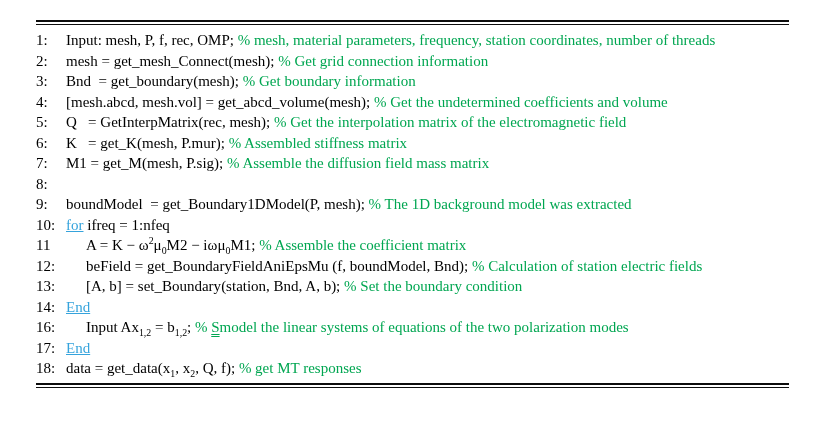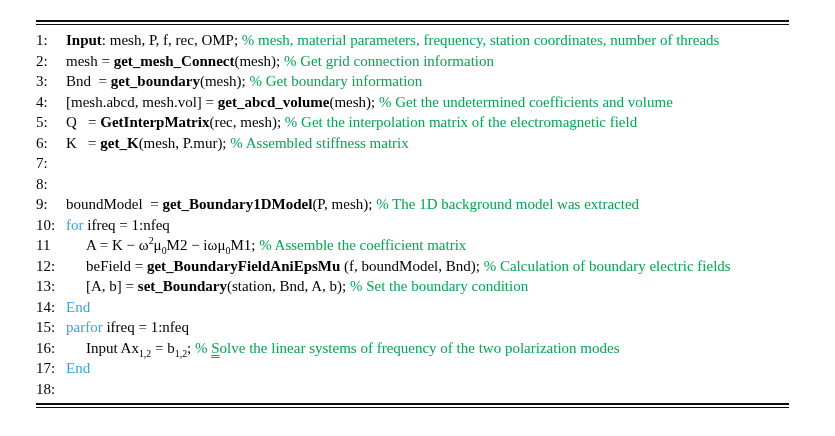--- a/index.html
+++ b/index.html
@@ -31,23 +31,23 @@
   .line {
     display: flex;
     white-space: pre;
   }
   .num {
     flex: 0 0 30px;
   }
   .code.indent1 {
     padding-left: 20px;
   }
-  .b { font-weight: bold; }
+  .b { font-weight: normal; }
   .comment { color: var(--comment, #00a651); }
-  .keyword { color: var(--keyword, #35a3dc); }
+  .keyword { color: var(--keyword, #35a3dc); text-decoration: underline; }
   .u {
     text-decoration-line: underline;
     text-decoration-style: double;
     text-decoration-thickness: 1px;
     text-underline-offset: 2px;
   }
   sub, sup {
     font-size: 0.66em;
     line-height: 0;
   }
@@ -57,27 +57,26 @@
 
 <div class="figure">
   <div class="rule"></div>
   <div class="lines">
       <div class="line"><span class="num">1:</span><span class="code indent0"><span class="b">Input</span><span>: mesh, P, f, rec, OMP; </span><span class="comment">% mesh, material parameters, frequency, station coordinates, number of threads</span></span></div>
       <div class="line"><span class="num">2:</span><span class="code indent0"><span>mesh = </span><span class="b">get_mesh_Connect</span><span>(mesh); </span><span class="comment">% Get grid connection information</span></span></div>
       <div class="line"><span class="num">3:</span><span class="code indent0"><span>Bnd  = </span><span class="b">get_boundary</span><span>(mesh); </span><span class="comment">% Get boundary information</span></span></div>
       <div class="line"><span class="num">4:</span><span class="code indent0"><span>[mesh.abcd, mesh.vol] = </span><span class="b">get_abcd_volume</span><span>(mesh); </span><span class="comment">% Get the undetermined coefficients and volume</span></span></div>
       <div class="line"><span class="num">5:</span><span class="code indent0"><span>Q   = </span><span class="b">GetInterpMatrix</span><span>(rec, mesh); </span><span class="comment">% Get the interpolation matrix of the electromagnetic field</span></span></div>
       <div class="line"><span class="num">6:</span><span class="code indent0"><span>K   = </span><span class="b">get_K</span><span>(mesh, P.mur); </span><span class="comment">% Assembled stiffness matrix</span></span></div>
-      <div class="line"><span class="num">7:</span></div>
+      <div class="line"><span class="num">7:</span><span class="code indent0"><span>M1 = </span><span class="b">get_M</span><span>(mesh, P.sig); </span><span class="comment">% Assemble the diffusion field mass matrix</span></span></div>
       <div class="line"><span class="num">8:</span></div>
       <div class="line"><span class="num">9:</span><span class="code indent0"><span>boundModel  = </span><span class="b">get_Boundary1DModel</span><span>(P, mesh); </span><span class="comment">% The 1D background model was extracted</span></span></div>
       <div class="line"><span class="num">10:</span><span class="code indent0"><span class="keyword">for</span><span> ifreq = 1:nfeq</span></span></div>
       <div class="line"><span class="num">11</span><span class="code indent1"><span>A = K − ω</span><sup>2</sup><span>μ</span><sub>0</sub><span>M2 − iωμ</span><sub>0</sub><span>M1; </span><span class="comment">% Assemble the coefficient matrix</span></span></div>
-      <div class="line"><span class="num">12:</span><span class="code indent1"><span>beField = </span><span class="b">get_BoundaryFieldAniEpsMu</span><span> (f, boundModel, Bnd); </span><span class="comment">% Calculation of boundary electric fields</span></span></div>
+      <div class="line"><span class="num">12:</span><span class="code indent1"><span>beField = </span><span class="b">get_BoundaryFieldAniEpsMu</span><span> (f, boundModel, Bnd); </span><span class="comment">% Calculation of station electric fields</span></span></div>
       <div class="line"><span class="num">13:</span><span class="code indent1"><span>[A, b] = </span><span class="b">set_Boundary</span><span>(station, Bnd, A, b); </span><span class="comment">% Set the boundary condition</span></span></div>
       <div class="line"><span class="num">14:</span><span class="code indent0"><span class="keyword">End</span></span></div>
-      <div class="line"><span class="num">15:</span><span class="code indent0"><span class="keyword">parfor</span><span> ifreq = 1:nfeq</span></span></div>
-      <div class="line"><span class="num">16:</span><span class="code indent1"><span>Input Ax</span><sub>1,2</sub><span> = b</span><sub>1,2</sub><span>; </span><span class="comment">% </span><span class="comment u">S</span><span class="comment">olve the linear systems of frequency of the two polarization modes</span></span></div>
+      <div class="line"><span class="num">16:</span><span class="code indent1"><span>Input Ax</span><sub>1,2</sub><span> = b</span><sub>1,2</sub><span>; </span><span class="comment">% </span><span class="comment u">S</span><span class="comment">model the linear systems of equations of the two polarization modes</span></span></div>
       <div class="line"><span class="num">17:</span><span class="code indent0"><span class="keyword">End</span></span></div>
-      <div class="line"><span class="num">18:</span></div>
+      <div class="line"><span class="num">18:</span><span class="code indent0"><span>data = get_data(x</span><sub>1</sub><span>, x</span><sub>2</sub><span>, Q, f); </span><span class="comment">% get MT responses</span></span></div>
     </div>
   <div class="rule"></div>
 </div>
 
 </body></html>

